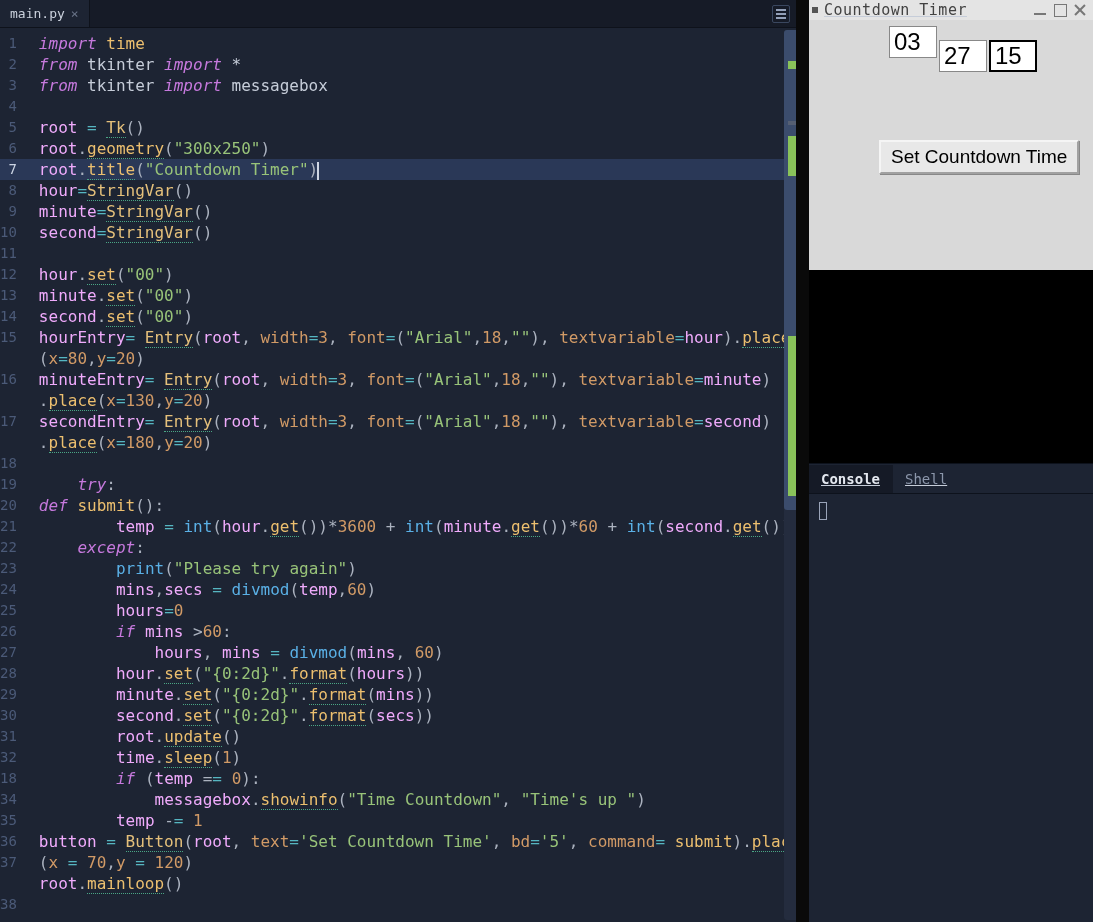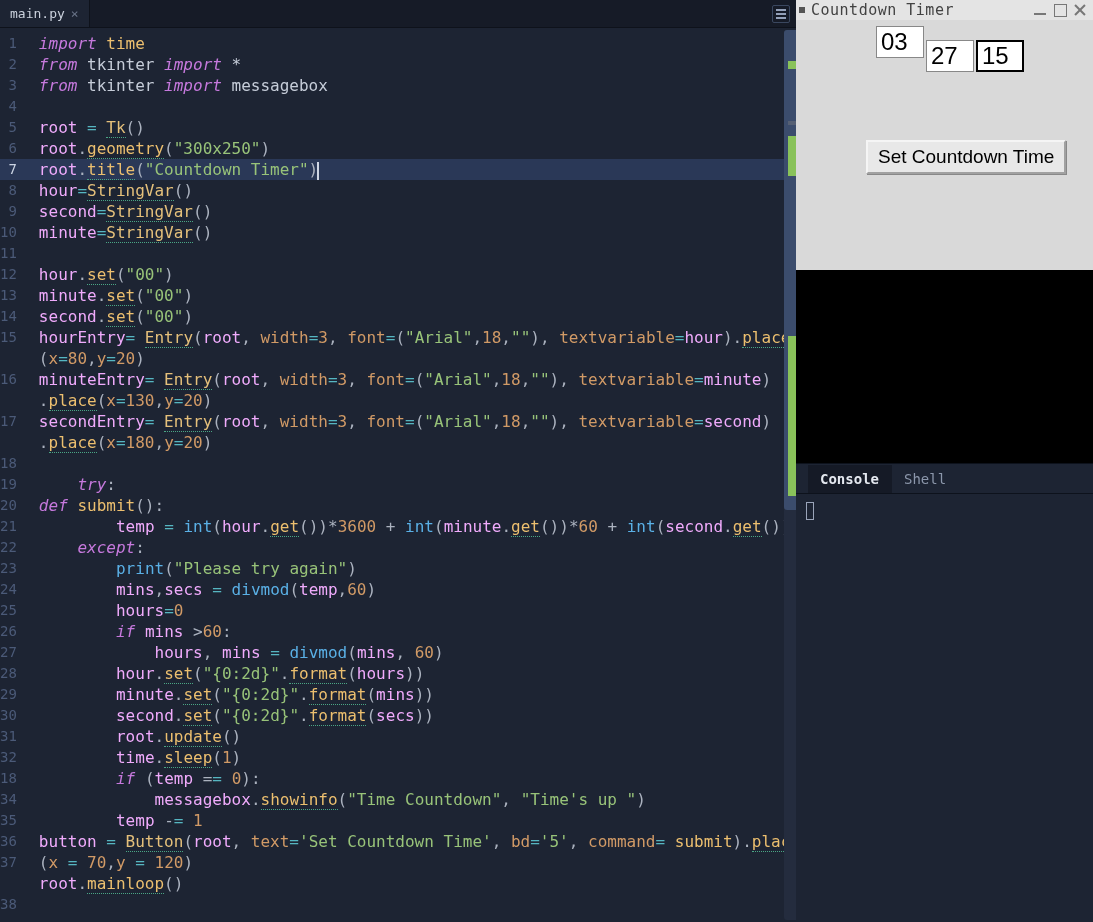--- a/index.html
+++ b/index.html
@@ -1,17 +1,17 @@
 <!DOCTYPE html>
 <html><head>
 <meta charset="utf-8">
 <style>
   * { box-sizing: border-box; margin: 0; padding: 0; }
   html, body { width: 1093px; height: 922px; overflow: hidden; background: #0a0a0a; font-family: "DejaVu Sans Mono", Menlo, Consolas, monospace; font-size: 14px; color: #c6cdd9; }
-  .app { display: flex; width: 1093px; height: 922px; }
+  .app { display: flex; width: 1093px; height: 922px; gap: 13px; }
 
   
   .editor-panel { width: 796px; height: 100%; display: flex; flex-direction: column; background: #1d2433; }
   .tabbar { height: 28px; background: #161b27; display: flex; align-items: stretch; border-bottom: 1px solid #0e121b; position: relative; }
   .tab { display: flex; align-items: center; gap: 6px; padding: 0 10px; background: #1d2433; color: #cbd2dd; font-size: 13px; border-right: 1px solid #0e121b; }
   .tab .close { color: #6b758a; font-size: 13px; cursor: pointer; }
   .tabbar-spacer { flex: 1; }
   .tab-actions { display: flex; align-items: center; padding: 0 6px; gap: 6px; }
   .tab-actions .menu-icon { width: 18px; height: 18px; display:flex; align-items:center; justify-content:center; border:1px solid #3a475f; border-radius:2px; color:#93a0b8; font-size:11px; line-height:1; cursor:pointer;}
   .menu-icon .bars{display:block;width:10px;height:2px;background:#93a0b8;box-shadow:0 -4px 0 #93a0b8,0 4px 0 #93a0b8;}
@@ -39,21 +39,21 @@
 
   
   .editor-scroll { width: 18px; background: #1d2433; position: relative; }
   .scroll-track{position:absolute;right:2px;top:2px;bottom:2px;width:14px;background:#242c3e;border-radius:3px;}
   .scroll-thumb{position:absolute;right:2px;top:2px;width:14px;height:480px;background:#3b4c6c;border-radius:3px;}
   .lint-bar{position:absolute;right:0;top:28px;bottom:0;width:8px;}
   .lint-mark{position:absolute;right:0;width:8px;height:4px;background:#89c25a;}
   .lint-mark.gray{background:#555f73;}
 
   
-  .right-panel { width: 297px; height: 100%; display: flex; flex-direction: column; background: #000; }
+  .right-panel { width: 297px; height: 100%; display: flex; flex-direction: column; background: #000; text-decoration: underline; }
 
   
   .tk-titlebar { height: 20px; background: #e4e4e4; display:flex; align-items:center; padding:0 3px; font-family: "DejaVu Sans Mono", monospace; font-size: 15px; color:#3a3a3a; position:relative;}
   .tk-titlebar .dot{width:6px;height:6px;background:#555;margin-right:6px;}
   .title-txt{flex:0 0 auto;color:#424242;letter-spacing:0.5px;}
   .title-spacer{flex:1;}
   .win-btn{width:20px;height:18px;display:flex;align-items:center;justify-content:center;cursor:pointer;color:#666;}
   .win-btn.min::before{content:"";display:block;width:12px;height:0;border-bottom:2px solid #777;transform:translateY(4px);}
   .win-btn.max::before{content:"";display:block;width:11px;height:11px;border:1.5px solid #777;}
   .win-btn.close-x{position:relative;}
@@ -64,21 +64,21 @@
   
   .tk-client { height: 250px; background: #d9d9d9; position: relative; }
   .tk-entry{position:absolute;width:48px;height:32px;background:#fff;border:1px solid #888;font-family:Arial,sans-serif;font-size:24px;color:#000;padding:2px 4px;}
   .tk-entry.focused{border:2px solid #000;}
   .tk-button{position:absolute;background:#e8e8e8;border:2px outset #f5f5f5;box-shadow:1px 1px 0 #888;font-family:Arial,sans-serif;font-size:19px;color:#000;padding:4px 10px;cursor:pointer;}
 
   
   .black-gap{flex:0 0 193px;background:#000;}
 
   
-  .out-tabs{height:31px;background:#1d2433;display:flex;align-items:flex-end;border-top:1px solid #0d121c;border-bottom:1px solid #0d121c;padding-left:12px;}
+  .out-tabs{height:31px;background:#1d2433;display:flex;align-items:flex-end;border-top:1px solid #0d121c;border-bottom:1px solid #0d121c;}
   .out-tab{padding:6px 12px;font-size:14px;color:#8c97ab;cursor:pointer;border-right:1px solid transparent;}
   .out-tab.active{background:#151a26;color:#e4e8ef;font-weight:bold;}
   .out-body{flex:1;background:#1d2433;padding:8px 10px;position:relative;}
   .prompt-cursor{display:inline-block;width:8px;height:18px;border:1.5px solid #9aa4b9;}
 </style>
 </head>
 <body>
 
 <div class="app">
 
@@ -145,22 +145,22 @@
       <div class="code" id="code">
 
       <div class="row"><span class="kw">import</span> <span class="fn">time</span></div>
           <div class="row"><span class="kw">from</span> tkinter <span class="kw">import</span> *</div>
           <div class="row"><span class="kw">from</span> tkinter <span class="kw">import</span> messagebox</div>
           <div class="row">&nbsp;</div>
           <div class="row"><span class="id">root</span><span class="punc"> </span><span class="eq">=</span><span class="punc"> </span><span class="cls u">Tk</span><span class="punc">(</span><span class="punc">)</span></div>
           <div class="row"><span class="id">root</span><span class="punc">.</span><span class="fn u">geometry</span><span class="punc">(</span><span class="str">"300x250"</span><span class="punc">)</span></div>
           <div class="row current"><span class="id">root</span><span class="punc">.</span><span class="fn u">title</span><span class="punc">(</span><span class="str">"Countdown Timer"</span><span class="punc">)</span><span style="display: inline-block; width: 0px; height: 18px; border-left: 1px solid rgb(207, 214, 228); border-right: 1px solid rgb(207, 214, 228); margin-left: -1px; vertical-align: middle;"></span></div>
           <div class="row"><span class="id">hour</span><span class="eq">=</span><span class="cls u">StringVar</span><span class="punc">(</span><span class="punc">)</span></div>
+          <div class="row"><span class="id">minute</span><span class="eq">=</span><span class="cls u">StringVar</span><span class="punc">(</span><span class="punc">)</span></div>
           <div class="row"><span class="id">second</span><span class="eq">=</span><span class="cls u">StringVar</span><span class="punc">(</span><span class="punc">)</span></div>
-          <div class="row"><span class="id">minute</span><span class="eq">=</span><span class="cls u">StringVar</span><span class="punc">(</span><span class="punc">)</span></div>
           <div class="row">&nbsp;</div>
           <div class="row"><span class="id">hour</span><span class="punc">.</span><span class="fn u">set</span><span class="punc">(</span><span class="str">"00"</span><span class="punc">)</span></div>
           <div class="row"><span class="id">minute</span><span class="punc">.</span><span class="fn u">set</span><span class="punc">(</span><span class="str">"00"</span><span class="punc">)</span></div>
           <div class="row"><span class="id">second</span><span class="punc">.</span><span class="fn u">set</span><span class="punc">(</span><span class="str">"00"</span><span class="punc">)</span></div>
           <div class="row"><span class="id">hourEntry</span><span class="eq">=</span><span class="punc"> </span><span class="cls u">Entry</span><span class="punc">(</span><span class="id">root</span><span class="punc">,</span><span class="punc"> </span><span class="param">width</span><span class="eq">=</span><span class="num">3</span><span class="punc">,</span><span class="punc"> </span><span class="param">font</span><span class="eq">=</span><span class="punc">(</span><span class="str">"Arial"</span><span class="punc">,</span><span class="num">18</span><span class="punc">,</span><span class="str">""</span><span class="punc">)</span><span class="punc">,</span><span class="punc"> </span><span class="param">textvariable</span><span class="eq">=</span><span class="id">hour</span><span class="punc">)</span><span class="punc">.</span><span class="fn u">place</span></div>
           <div class="row"><span class="punc">(</span><span class="param">x</span><span class="eq">=</span><span class="num">80</span><span class="punc">,</span><span class="param">y</span><span class="eq">=</span><span class="num">20</span><span class="punc">)</span></div>
           <div class="row"><span class="id">minuteEntry</span><span class="eq">=</span><span class="punc"> </span><span class="cls u">Entry</span><span class="punc">(</span><span class="id">root</span><span class="punc">,</span><span class="punc"> </span><span class="param">width</span><span class="eq">=</span><span class="num">3</span><span class="punc">,</span><span class="punc"> </span><span class="param">font</span><span class="eq">=</span><span class="punc">(</span><span class="str">"Arial"</span><span class="punc">,</span><span class="num">18</span><span class="punc">,</span><span class="str">""</span><span class="punc">)</span><span class="punc">,</span><span class="punc"> </span><span class="param">textvariable</span><span class="eq">=</span><span class="id">minute</span><span class="punc">)</span></div>
           <div class="row"><span class="punc">.</span><span class="fn u">place</span><span class="punc">(</span><span class="param">x</span><span class="eq">=</span><span class="num">130</span><span class="punc">,</span><span class="param">y</span><span class="eq">=</span><span class="num">20</span><span class="punc">)</span></div>
           <div class="row"><span class="id">secondEntry</span><span class="eq">=</span><span class="punc"> </span><span class="cls u">Entry</span><span class="punc">(</span><span class="id">root</span><span class="punc">,</span><span class="punc"> </span><span class="param">width</span><span class="eq">=</span><span class="num">3</span><span class="punc">,</span><span class="punc"> </span><span class="param">font</span><span class="eq">=</span><span class="punc">(</span><span class="str">"Arial"</span><span class="punc">,</span><span class="num">18</span><span class="punc">,</span><span class="str">""</span><span class="punc">)</span><span class="punc">,</span><span class="punc"> </span><span class="param">textvariable</span><span class="eq">=</span><span class="id">second</span><span class="punc">)</span></div>
           <div class="row"><span class="punc">.</span><span class="fn u">place</span><span class="punc">(</span><span class="param">x</span><span class="eq">=</span><span class="num">180</span><span class="punc">,</span><span class="param">y</span><span class="eq">=</span><span class="num">20</span><span class="punc">)</span></div>

